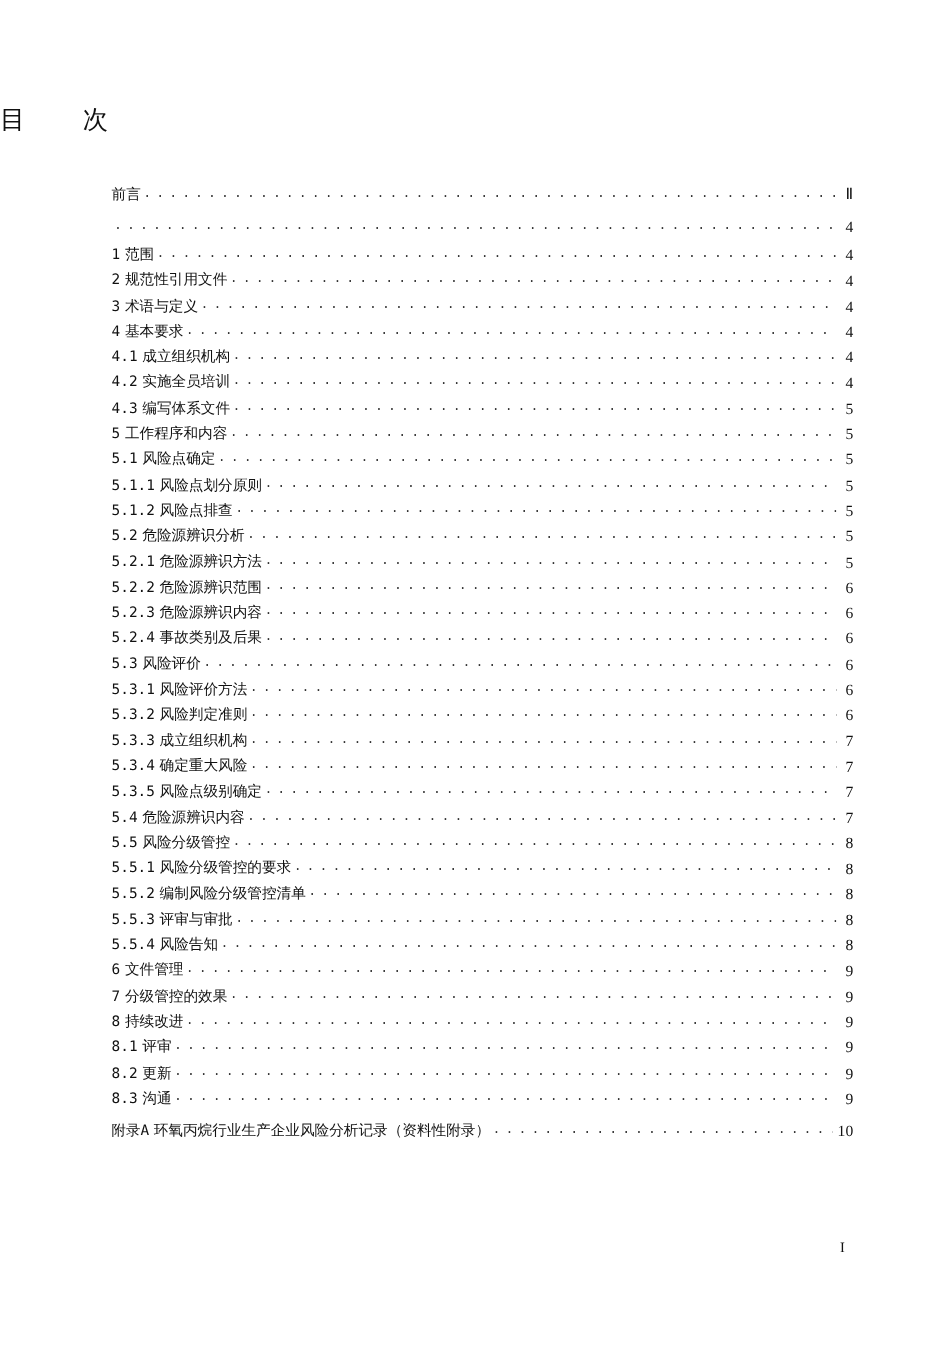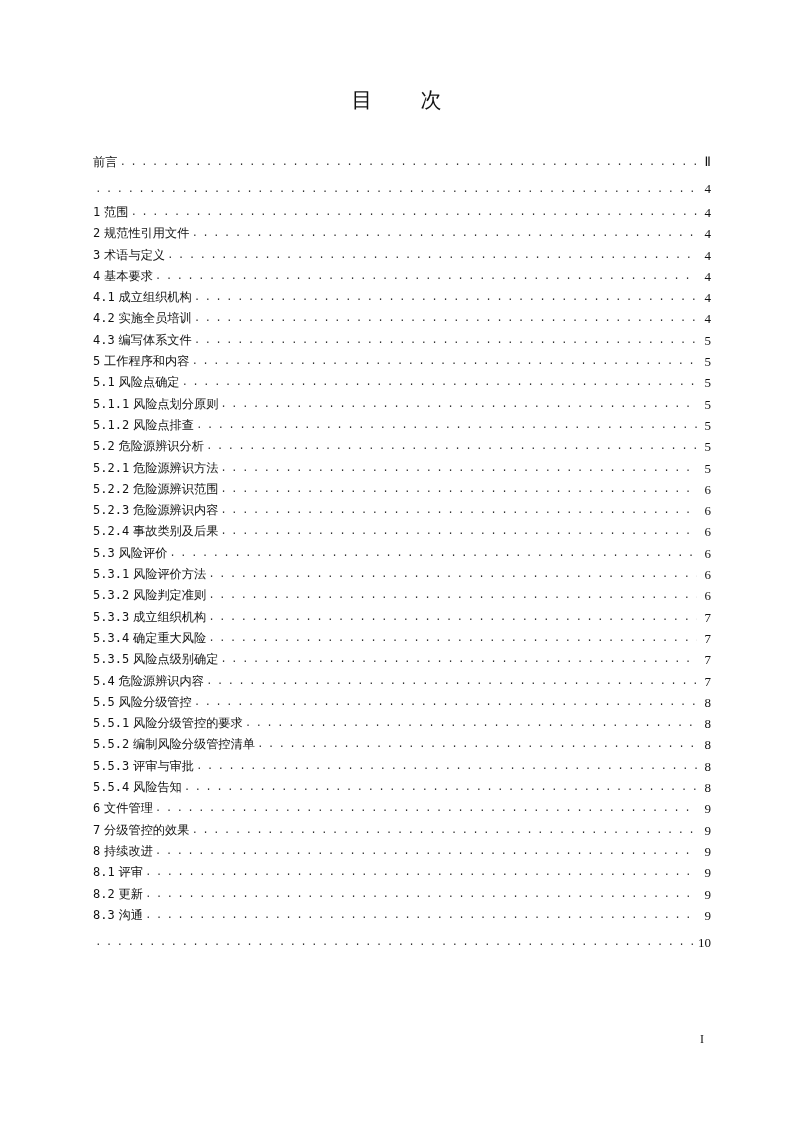--- a/index.html
+++ b/index.html
@@ -1,18 +1,18 @@
 <!DOCTYPE html>
 <html><head>
 <meta charset="utf-8">
 <style>
   html, body { margin: 0; padding: 0; background: #ffffff; }
   body { width: 793px; height: 1122px; position: relative; overflow: hidden;
          font-family: "DejaVu Serif", "Liberation Serif", serif; color: #111; }
-  .title { position: absolute; top: 86px; left: 0; width: 793px; text-align: center;
+  .title { position: absolute; top: 86px; left: 0; width: 793px; 
            font-family: "DejaVu Sans", sans-serif; font-size: 21px; letter-spacing: 0; }
   .title span { display: inline-block; }
   .title .gap { width: 48px; }
   .toc { position: absolute; left: 93px; width: 618px; top: 149px; }
   .row { display: flex; align-items: flex-start; height: 21.3px; font-size: 12.5px;
          line-height: 21.3px; white-space: nowrap; }
   .row.top { height: 26.5px; line-height: 26.5px; }
   .row .lbl { font-family: "DejaVu Sans", sans-serif; font-size: 12.2px; flex: 0 0 auto; }
   .row .lbl .num { font-family: "DejaVu Sans Mono", "Liberation Mono", monospace; font-size: 12px; }
   .row .dots { flex: 1 1 auto; overflow: hidden; margin: 0 4px 0 2px; color: #333;
@@ -203,18 +203,19 @@
       <span class="lbl"><span class="num">8.2</span> <span>更新</span></span>
       <span class="dots"></span>
       <span class="pg">9</span>
     </div>
     <div class="row">
       <span class="lbl"><span class="num">8.3</span> <span>沟通</span></span>
       <span class="dots"></span>
       <span class="pg">9</span>
     </div>
     <div class="row appendix">
+      <span class="lbl"><span class="num">附录A</span> <span>环氧丙烷行业生产企业风险分析记录（资料性附录）</span></span>
       <span class="dots"></span>
       <span class="pg">10</span>
     </div>
   </div>
 
 <div class="footer">I</div>
 
 </body></html>

